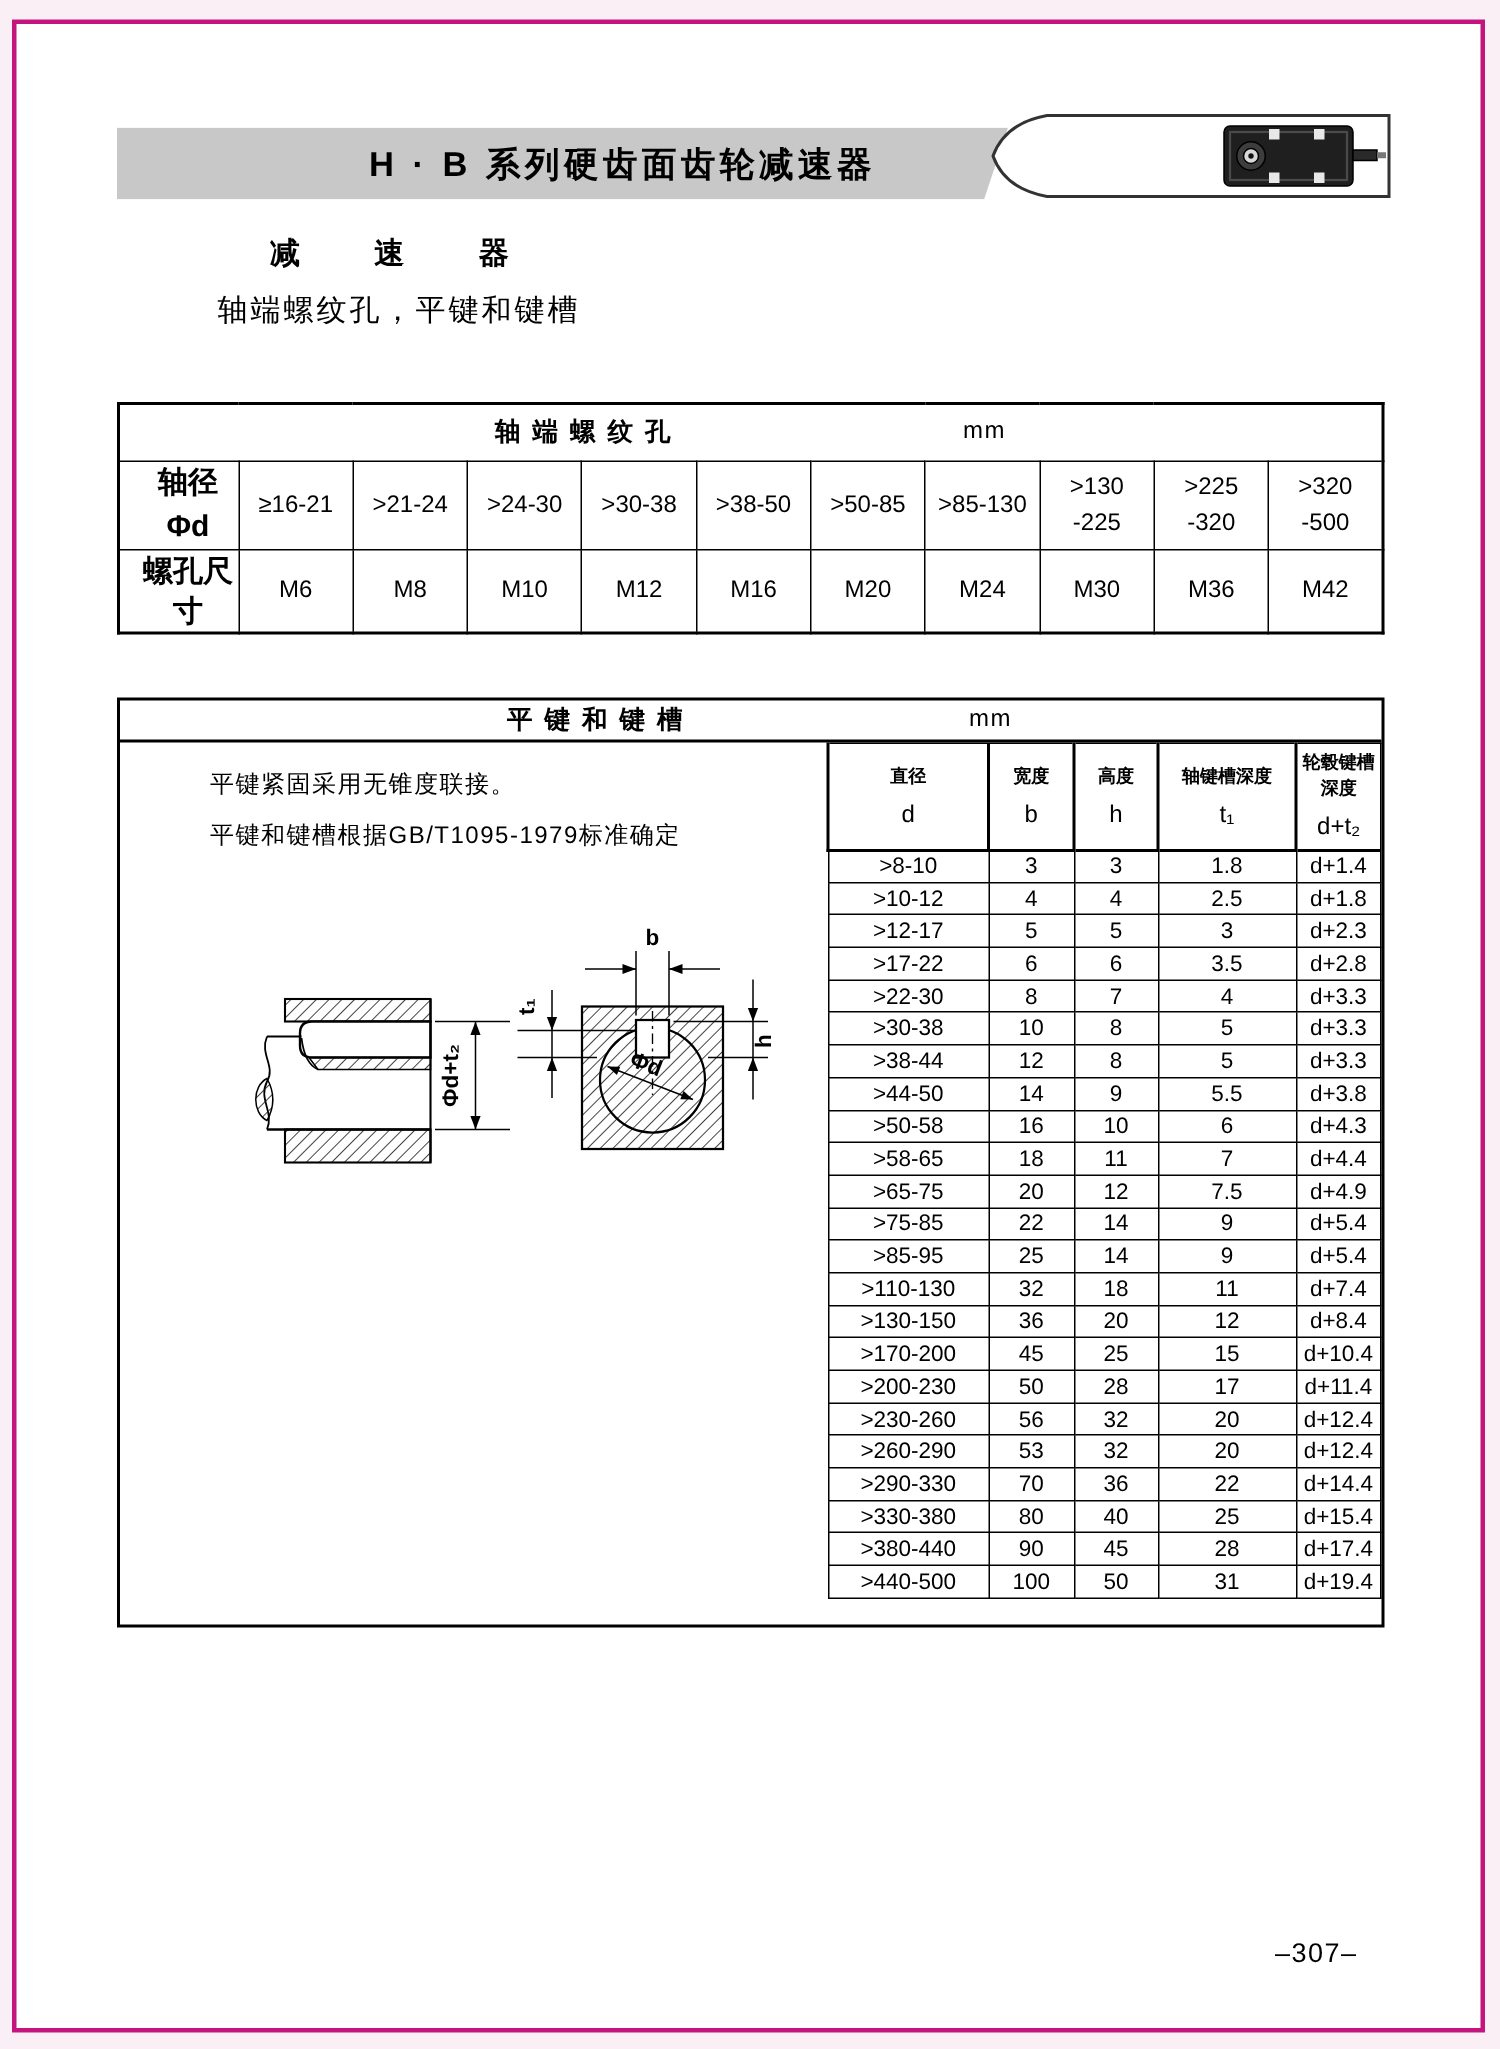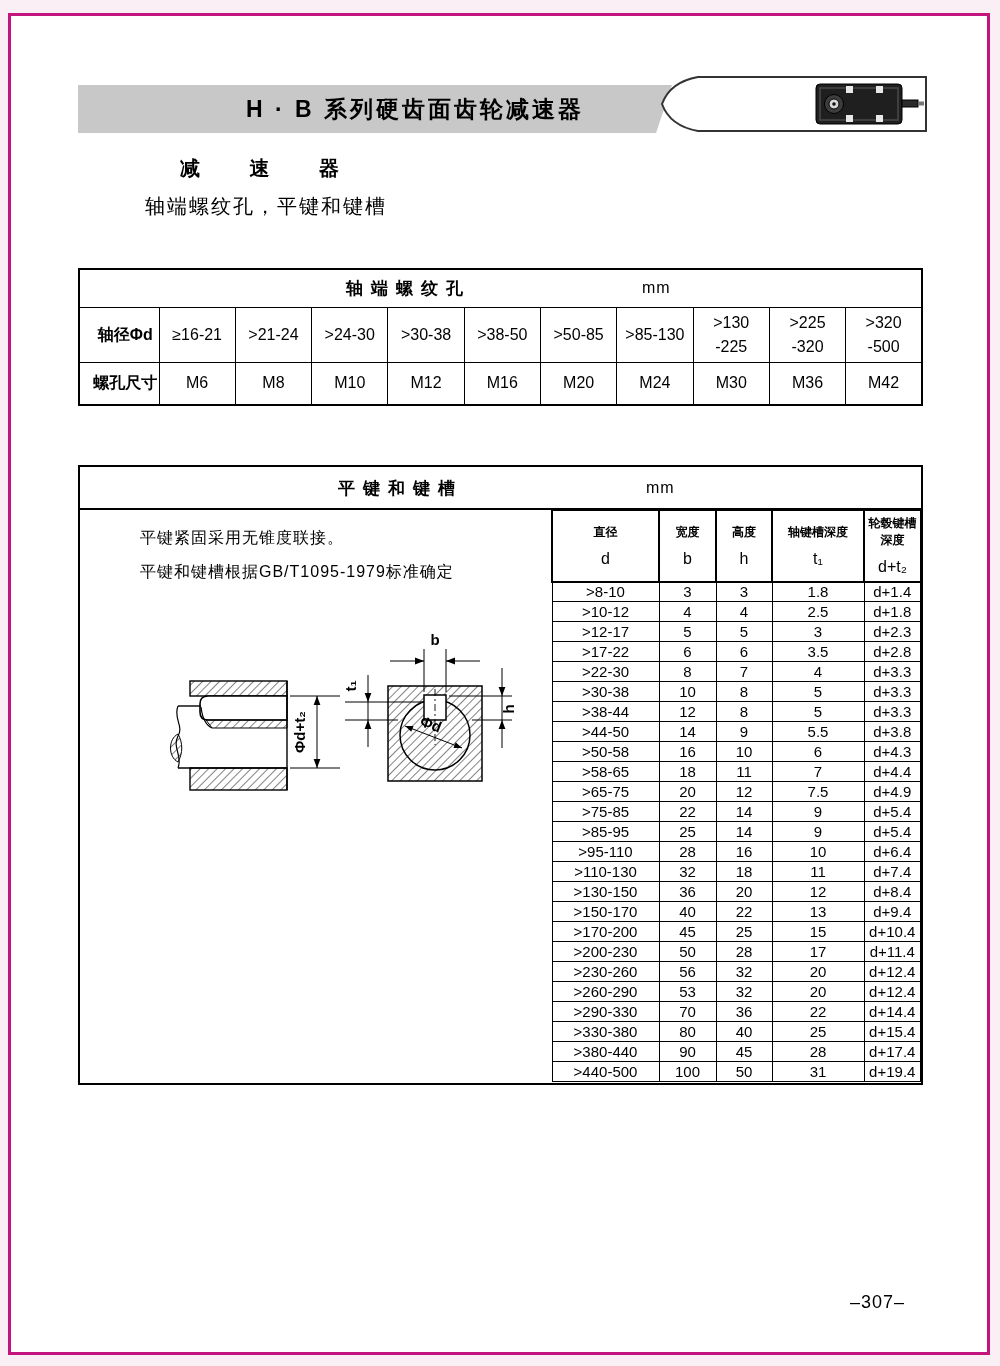--- a/index.html
+++ b/index.html
@@ -39,37 +39,37 @@
   }
   
   table { border-collapse: collapse; table-layout: fixed; }
   .thread-table {
     position: absolute; left: 78px; top: 268px; width: 845px;
     border: 2px solid #000;
   }
   .thread-table td { border: 1px solid #000; text-align: center; vertical-align: middle; font-size: 16px; }
   .tbl-title-cell { height: 38px; position: relative; border: none !important; }
   .tbl-title-text {
-    position: absolute; left: 266px; top: 50%; transform: translateY(-50%);
+    position: absolute; left: 250px; top: 50%; transform: translateY(-50%);
     font-size: 17px; font-weight: bold; letter-spacing: 8px; white-space: nowrap;
   }
   .tbl-unit-text {
     position: absolute; left: 562px; top: 50%; transform: translateY(-50%);
     font-size: 16px; letter-spacing: 1px;
   }
   .thread-table .r1 { height: 55px; white-space: pre-line; line-height: 1.45; }
   .thread-table .r2 { height: 43px; }
-  .thread-table .lbl { font-weight: bold; font-size: 16px; padding-left: 12px; }
+  .thread-table .lbl { font-weight: bold; font-size: 20px; padding-left: 12px; }
   
   .key-table {
     position: absolute; left: 78px; top: 465px;
     width: 845px; height: 620px;
     border: 2px solid #000; background: #fff;
   }
-  .kt-title { position: relative; height: 43px; border-bottom: 2px solid #000; }
+  .kt-title { position: relative; height: 28px; border-bottom: 2px solid #000; }
   .kt-title-text {
     position: absolute; left: 258px; top: 50%; transform: translateY(-50%);
     font-size: 17px; font-weight: bold; letter-spacing: 8px; white-space: nowrap;
   }
   .kt-unit-text {
     position: absolute; left: 566px; top: 50%; transform: translateY(-50%);
     font-size: 16px; letter-spacing: 1px;
   }
   .kt-body { display: flex; height: 571px; padding-left: 48px; }
   .kt-left { position: relative; width: 423px; height: 100%; }
@@ -384,48 +384,34 @@
               <td>d+5.4</td>
             </tr>
             <tr>
               <td>&gt;85-95</td>
               <td>25</td>
               <td>14</td>
               <td>9</td>
               <td>d+5.4</td>
             </tr>
             <tr>
-              <td>&gt;95-110</td>
-              <td>28</td>
-              <td>16</td>
-              <td>10</td>
-              <td>d+6.4</td>
-            </tr>
-            <tr>
               <td>&gt;110-130</td>
               <td>32</td>
               <td>18</td>
               <td>11</td>
               <td>d+7.4</td>
             </tr>
             <tr>
               <td>&gt;130-150</td>
               <td>36</td>
               <td>20</td>
               <td>12</td>
               <td>d+8.4</td>
             </tr>
             <tr>
-              <td>&gt;150-170</td>
-              <td>40</td>
-              <td>22</td>
-              <td>13</td>
-              <td>d+9.4</td>
-            </tr>
-            <tr>
               <td>&gt;170-200</td>
               <td>45</td>
               <td>25</td>
               <td>15</td>
               <td>d+10.4</td>
             </tr>
             <tr>
               <td>&gt;200-230</td>
               <td>50</td>
               <td>28</td>

